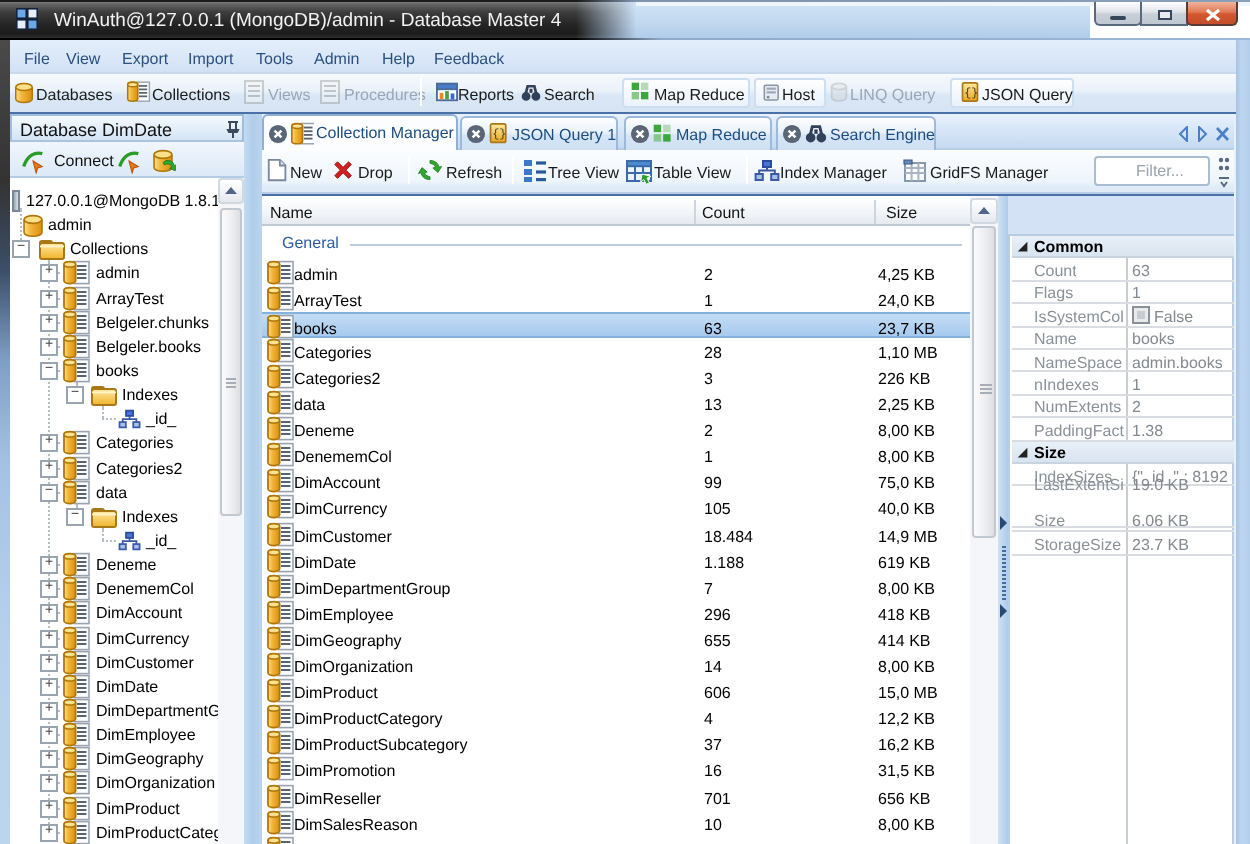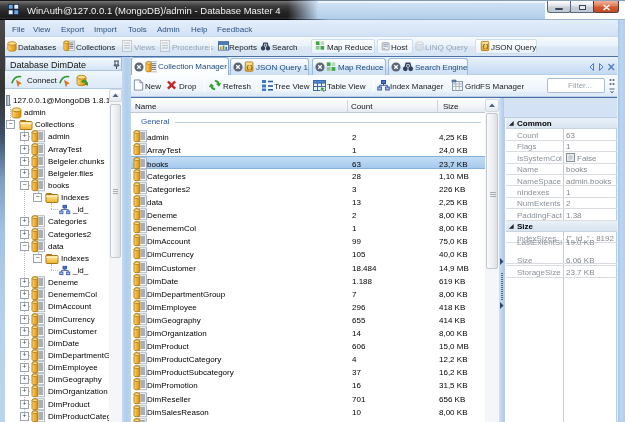--- a/index.html
+++ b/index.html
@@ -304,21 +304,21 @@
 <div class="trlbl" style="left:43px;top:55.6px;">ArrayTest</div>
 <div class="exp" style="left:15px;top:67.7px;">+</div>
 <svg class="a" style="left:26px;top:65.7px" width="15" height="13" viewBox="0 0 15 13">
         <use href="#colicon"></use>
       </svg>
 <div class="trlbl" style="left:43px;top:67.7px;">Belgeler.chunks</div>
 <div class="exp" style="left:15px;top:79.8px;">+</div>
 <svg class="a" style="left:26px;top:77.8px" width="15" height="13" viewBox="0 0 15 13">
         <use href="#colicon"></use>
       </svg>
-<div class="trlbl" style="left:43px;top:79.8px;">Belgeler.files</div>
+<div class="trlbl" style="left:43px;top:79.8px;">Belgeler.books</div>
 <div class="exp" style="left:15px;top:92.0px;">−</div>
 <svg class="a" style="left:26px;top:90.0px" width="15" height="13" viewBox="0 0 15 13">
         <use href="#colicon"></use>
       </svg>
 <div class="trlbl" style="left:43px;top:92.0px;">books</div>
 <div class="exp" style="left:28px;top:104.1px;">−</div>
 <svg class="a" style="left:40px;top:102.1px" width="14" height="13" viewBox="0 0 13 13">
         <use href="#foldericon"></use>
       </svg>
 <div class="trlbl" style="left:56px;top:104.1px;">Indexes</div>

